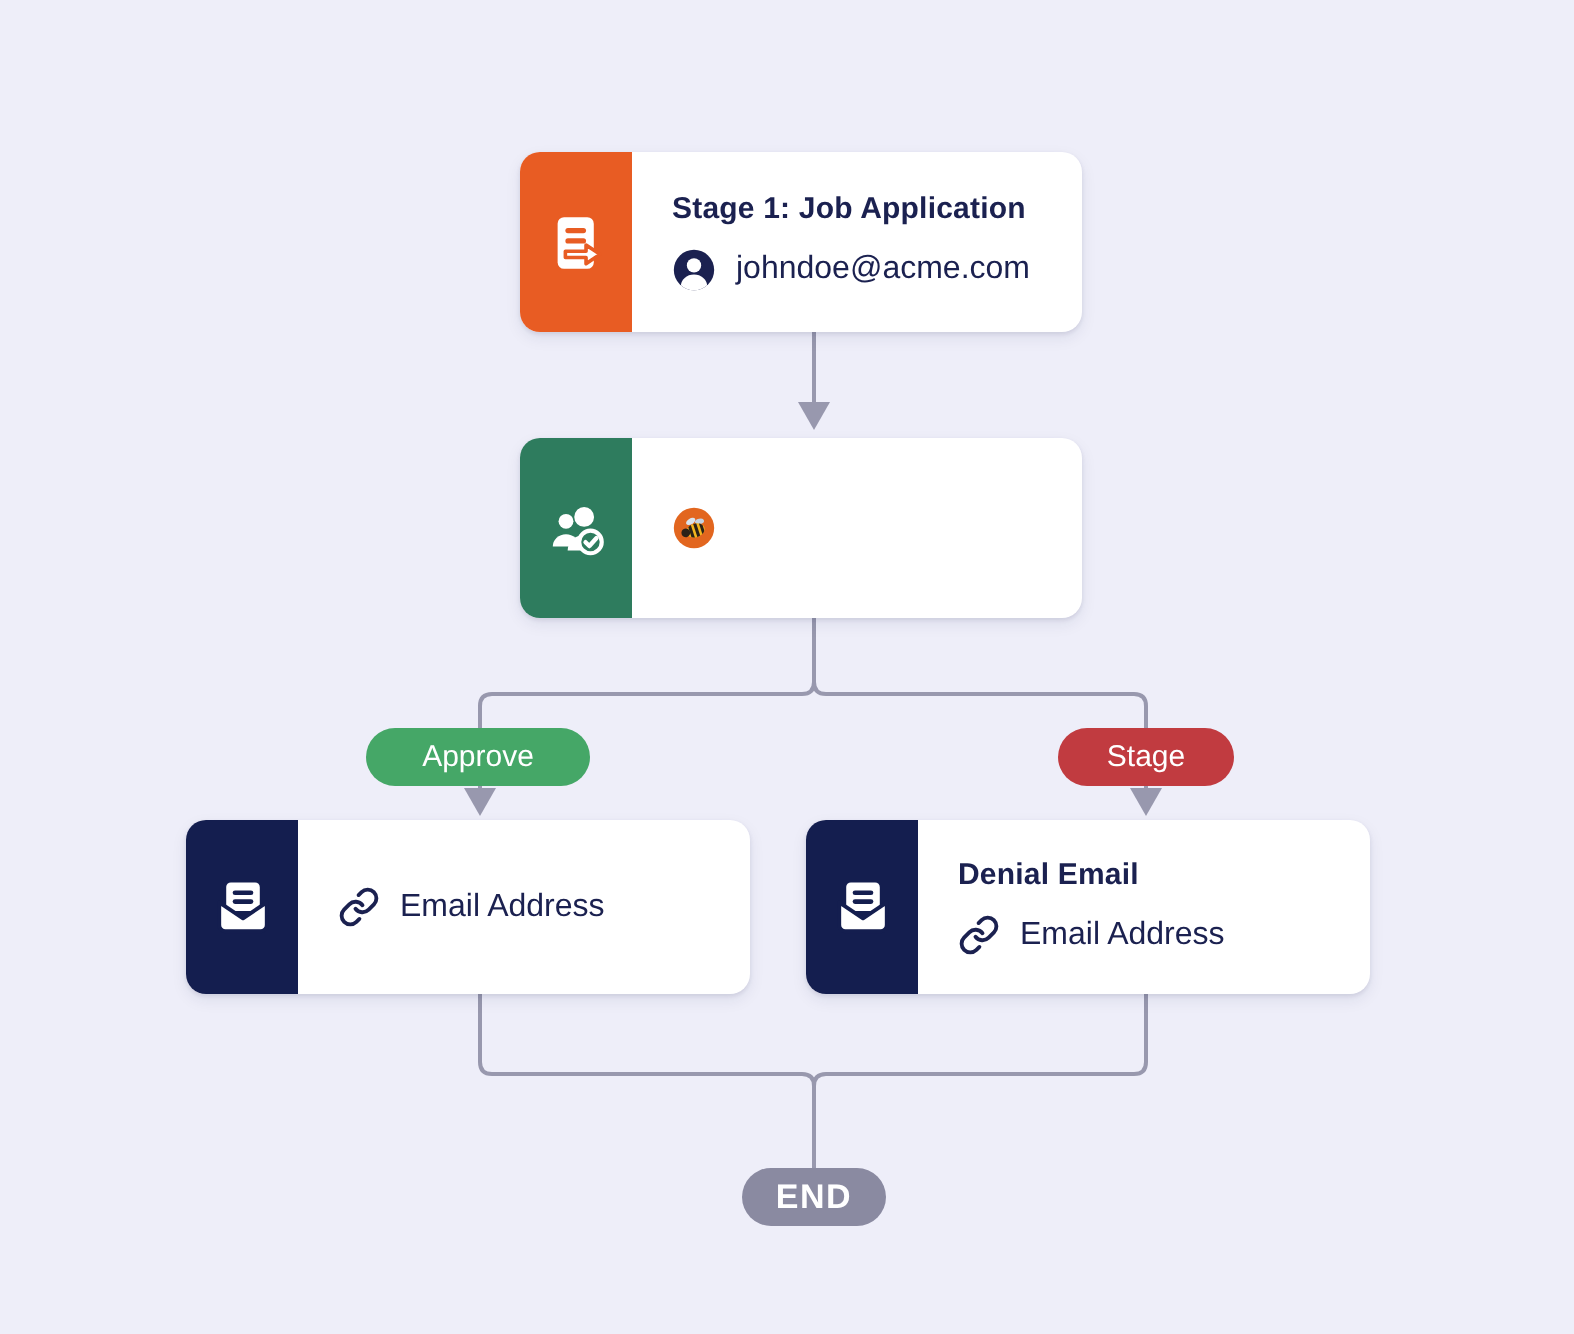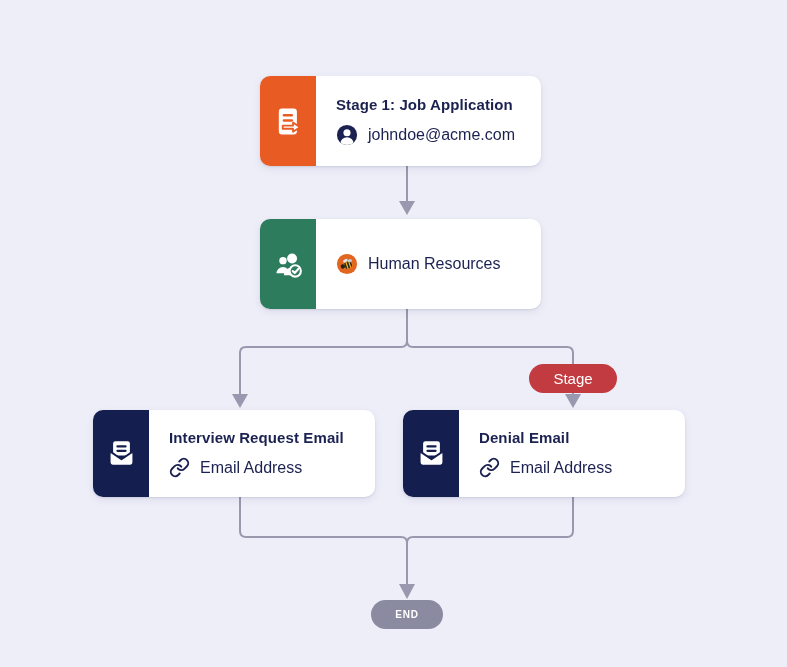--- a/index.html
+++ b/index.html
@@ -79,22 +79,22 @@
     align-items: center;
     justify-content: center;
     border-radius: 15px;
     color: #ffffff;
     font-size: 15px;
     font-weight: 500;
     z-index: 3;
   }
   .pill-approve { left: 183px; top: 364px; width: 112px; height: 29px; background: var(--approve); }
   .pill-deny    { left: 529px; top: 364px; width:  88px; height: 29px; background: var(--deny); }
-  .pill-end     { left: 371px; top: 600px; width:  72px; height: 29px; background: var(--end);
-                  font-weight: 700; font-size: 10px; letter-spacing: 0.8px; justify-content: center; }
+  .pill-end     { left: 371px; top: 584px; width:  72px; height: 29px; background: var(--end);
+                  font-weight: 700; font-size: 17px; letter-spacing: 0.8px; justify-content: center; }
   .node-stage1   { left: 260px; top:  76px; width: 281px; height: 90px; }
   .node-approval { left: 260px; top: 219px; width: 281px; height: 90px; }
   .node-interview{ left:  93px; top: 410px; width: 282px; height: 87px; }
   .node-denial   { left: 403px; top: 410px; width: 282px; height: 87px; }
 </style>
 </head>
 <body>
 
 <div class="canvas">
 
@@ -173,41 +173,42 @@
               <ellipse cx="12.8" cy="13.6" rx="5.2" ry="3.7" fill="#F2B51E"></ellipse>
               <g clip-path="url(#clip-bee)">
                 <rect x="9.6" y="9" width="1.7" height="9" fill="#2A2118"></rect>
                 <rect x="12.7" y="9" width="1.7" height="9" fill="#2A2118"></rect>
                 <rect x="15.8" y="9" width="1.6" height="9" fill="#2A2118"></rect>
               </g>
               <circle cx="7.4" cy="13.2" r="2.4" fill="#2A2118"></circle>
             </g>
           </svg>
         </span>
-        <span class="node-subtitle">Human Resources</span>
-      </div>
-    </div>
-  </div>
-
+      </div>
+    </div>
+  </div>
+
+  <div class="pill pill-approve">
+    <span>Approve</span>
+  </div>
 
   <div class="pill pill-deny">
     <span>Stage</span>
   </div>
 
   <div class="node node-interview">
     <div class="tile tile-navy">
       <svg width="31" height="31" viewBox="0 0 24 24">
         <rect x="5.5" y="2.5" width="13" height="11" rx="1.8" fill="#ffffff"></rect>
         <rect x="8" y="5.6" width="8" height="1.8" rx="0.9" fill="var(--navy-tile)"></rect>
         <rect x="8" y="9" width="8" height="1.8" rx="0.9" fill="var(--navy-tile)"></rect>
         <path d="M2.8 10.2 L12 16.4 L21.2 10.2 V19 a2.4 2.4 0 0 1 -2.4 2.4 H5.2 a2.4 2.4 0 0 1 -2.4 -2.4 Z" fill="#ffffff" stroke="var(--navy-tile)" stroke-width="1.5" stroke-linejoin="round"></path>
       </svg>
     </div>
     <div class="node-body">
-      <div class="node-title">Interview Request Email</div>
       <div class="subtitle-row">
         <span class="sub-icon">
           <svg width="21" height="21" viewBox="0 0 24 24" fill="none" stroke="var(--navy-text)" stroke-width="2.2" stroke-linecap="round" stroke-linejoin="round">
             <path d="M10 13a5 5 0 0 0 7.54.54l3-3a5 5 0 0 0-7.07-7.07l-1.72 1.71"></path>
             <path d="M14 11a5 5 0 0 0-7.54-.54l-3 3a5 5 0 0 0 7.07 7.07l1.71-1.71"></path>
           </svg>
         </span>
         <span class="node-subtitle">Email Address</span>
       </div>
     </div>

